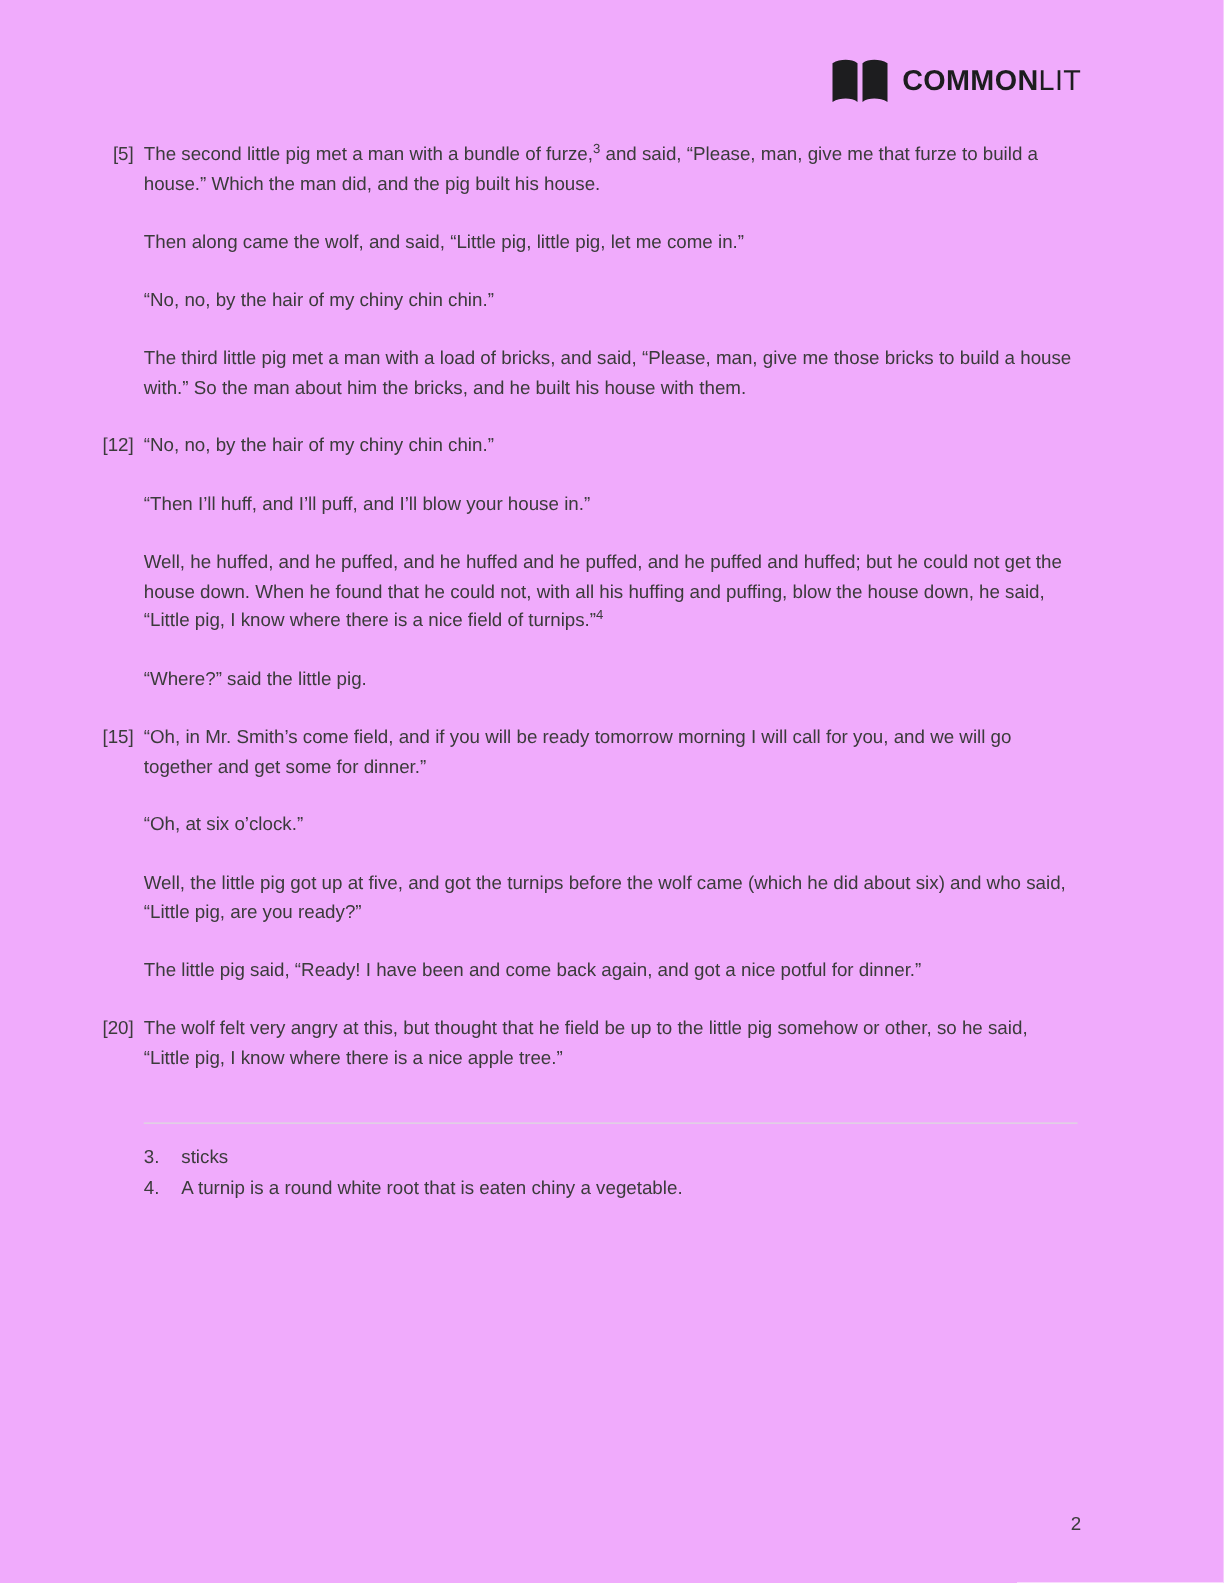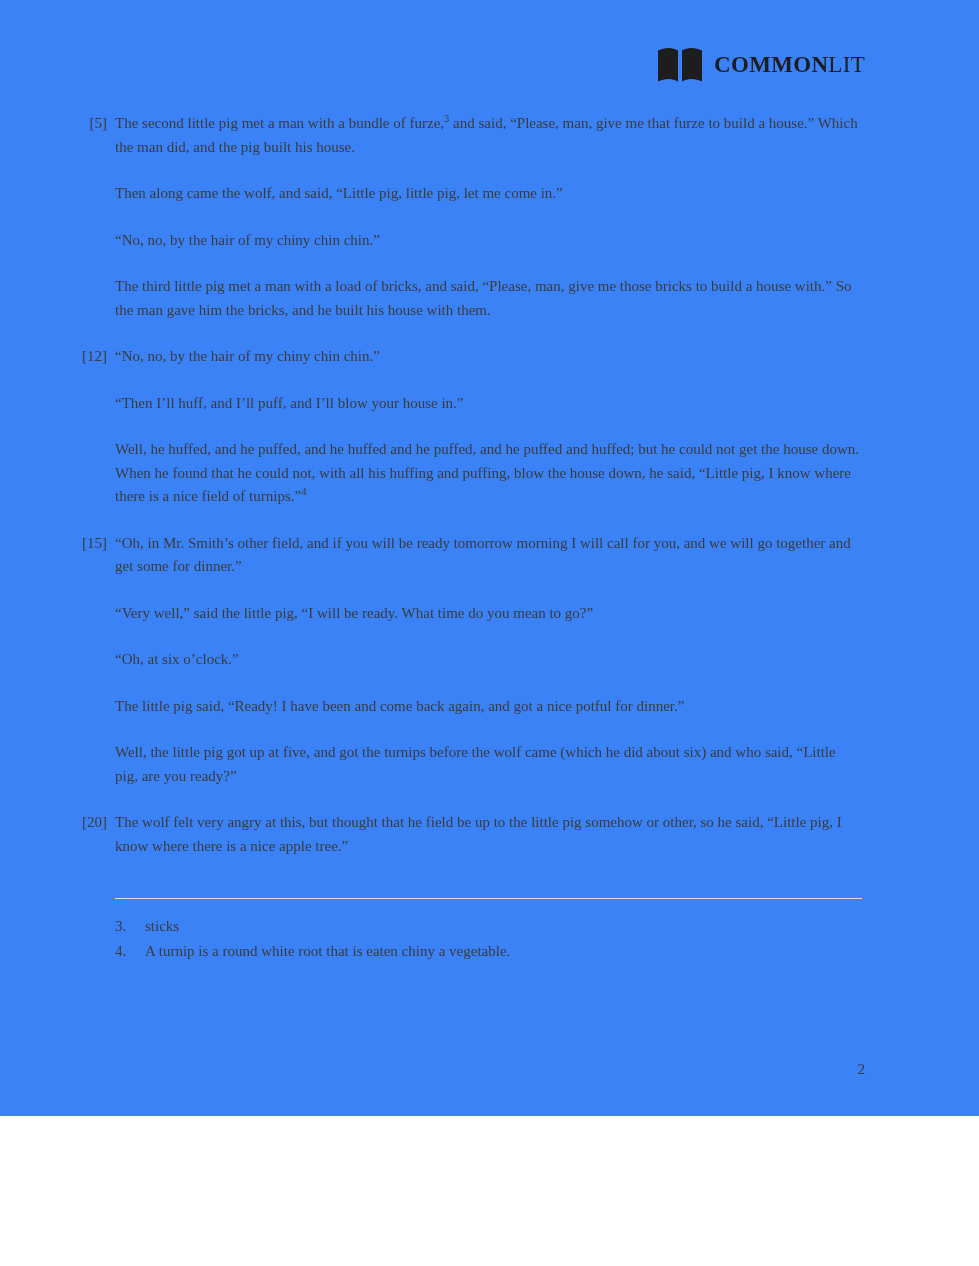--- a/index.html
+++ b/index.html
@@ -1,21 +1,21 @@
 <!DOCTYPE html>
 <html><head>
 <meta charset="utf-8">
 <style>
   html, body { margin: 0; padding: 0; background: #ffffff; }
   .page {
     position: relative;
     width: 979px;
-    height: 1116px;
-    background: #3b82f6;
-    font-family: Liberation Serif, serif;
+    height: 1266px;
+    background: #f0abfc;
+    font-family: Liberation Sans, sans-serif;
     color: #3b3b3b;
     overflow: hidden;
   }
   .header {
     position: absolute;
     top: 47px;
     right: 114px;
     display: flex;
     align-items: center;
     gap: 11px;
@@ -86,30 +86,30 @@
       <path d="M45 3.5 C38.5 0 30 0 25 3.5 L25 34.5 C30 31 38.5 31 45 34.5 Z" fill="#1d1d1f"></path>
     </svg>
     <div class="logo-text"><span class="logo-bold">COMMON</span><span class="logo-light">LIT</span></div>
   </div>
 
   <div class="content">
     <div id="paragraphs">
         <div class="paragraph"><span class="para-num">[5]</span><span class="para-text">The second little pig met a man with a bundle of furze,<sup>3</sup> and said, “Please, man, give me that furze to build a house.” Which the man did, and the pig built his house.</span></div>
         <div class="paragraph"><span class="para-text">Then along came the wolf, and said, “Little pig, little pig, let me come in.”</span></div>
         <div class="paragraph"><span class="para-text">“No, no, by the hair of my chiny chin chin.”</span></div>
-        <div class="paragraph"><span class="para-text">The third little pig met a man with a load of bricks, and said, “Please, man, give me those bricks to build a house with.” So the man gave him the bricks, and he built his house with them.</span></div>
+        <div class="paragraph"><span class="para-text">The third little pig met a man with a load of bricks, and said, “Please, man, give me those bricks to build a house with.” So the man about him the bricks, and he built his house with them.</span></div>
         <div class="paragraph"><span class="para-num">[12]</span></div>
         <div class="paragraph"><span class="para-text">“No, no, by the hair of my chiny chin chin.”</span></div>
         <div class="paragraph"><span class="para-text">“Then I’ll huff, and I’ll puff, and I’ll blow your house in.”</span></div>
         <div class="paragraph"><span class="para-text">Well, he huffed, and he puffed, and he huffed and he puffed, and he puffed and huffed; but he could not get the house down. When he found that he could not, with all his huffing and puffing, blow the house down, he said, “Little pig, I know where there is a nice field of turnips.”<sup>4</sup></span></div>
-        <div class="paragraph"><span class="para-num">[15]</span><span class="para-text">“Oh, in Mr. Smith’s other field, and if you will be ready tomorrow morning I will call for you, and we will go together and get some for dinner.”</span></div>
-        <div class="paragraph"><span class="para-text">“Very well,” said the little pig, “I will be ready. What time do you mean to go?”</span></div>
+        <div class="paragraph"><span class="para-text">“Where?” said the little pig.</span></div>
+        <div class="paragraph"><span class="para-num">[15]</span><span class="para-text">“Oh, in Mr. Smith’s come field, and if you will be ready tomorrow morning I will call for you, and we will go together and get some for dinner.”</span></div>
         <div class="paragraph"><span class="para-text">“Oh, at six o’clock.”</span></div>
+        <div class="paragraph"><span class="para-text">Well, the little pig got up at five, and got the turnips before the wolf came (which he did about six) and who said, “Little pig, are you ready?”</span></div>
         <div class="paragraph"><span class="para-text">The little pig said, “Ready! I have been and come back again, and got a nice potful for dinner.”</span></div>
-        <div class="paragraph"><span class="para-text">Well, the little pig got up at five, and got the turnips before the wolf came (which he did about six) and who said, “Little pig, are you ready?”</span></div>
         <div class="paragraph"><span class="para-num">[20]</span><span class="para-text">The wolf felt very angry at this, but thought that he field be up to the little pig somehow or other, so he said, “Little pig, I know where there is a nice apple tree.”</span></div>
       </div>
 
     <div class="footnotes">
       <div class="divider"></div>
       <div id="footnotes-list">
           <div class="footnote">
             <span class="fn-num">3.</span>
             <span class="fn-text">sticks</span>
           </div>

